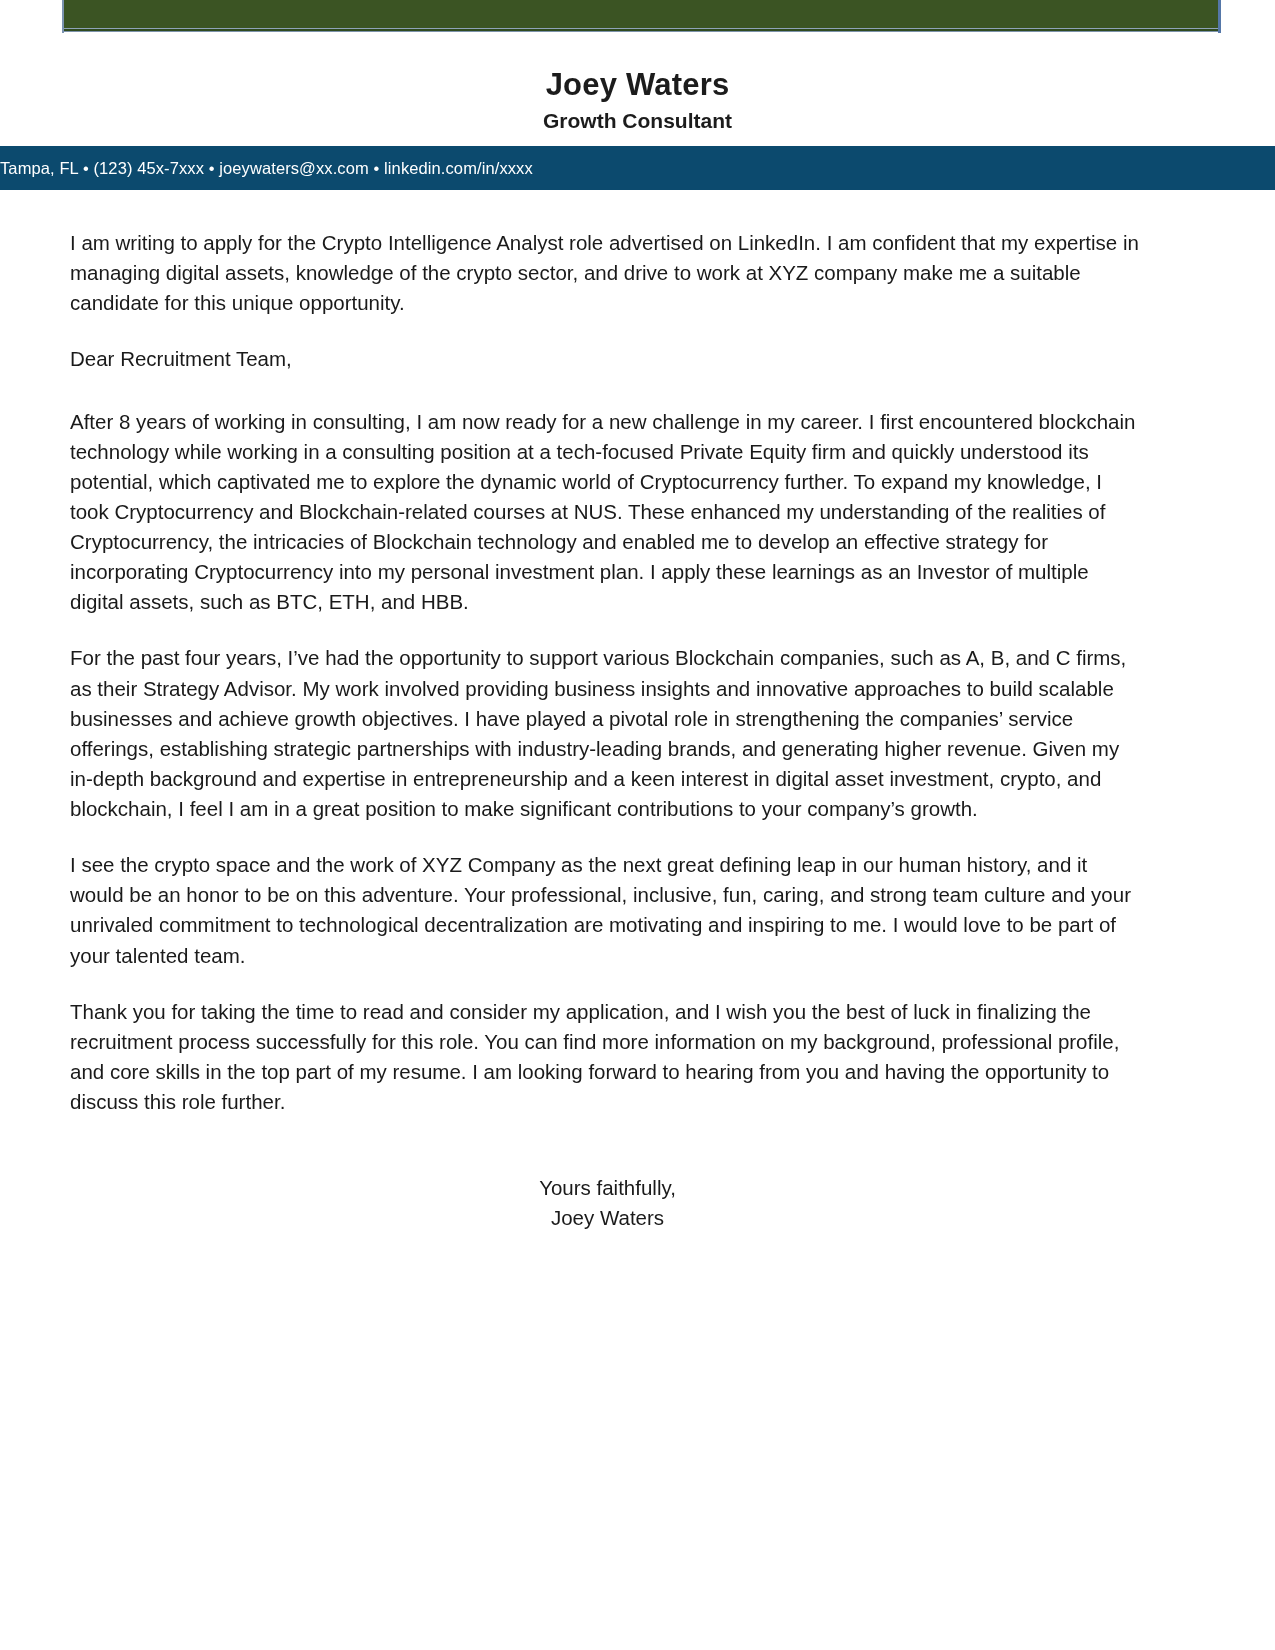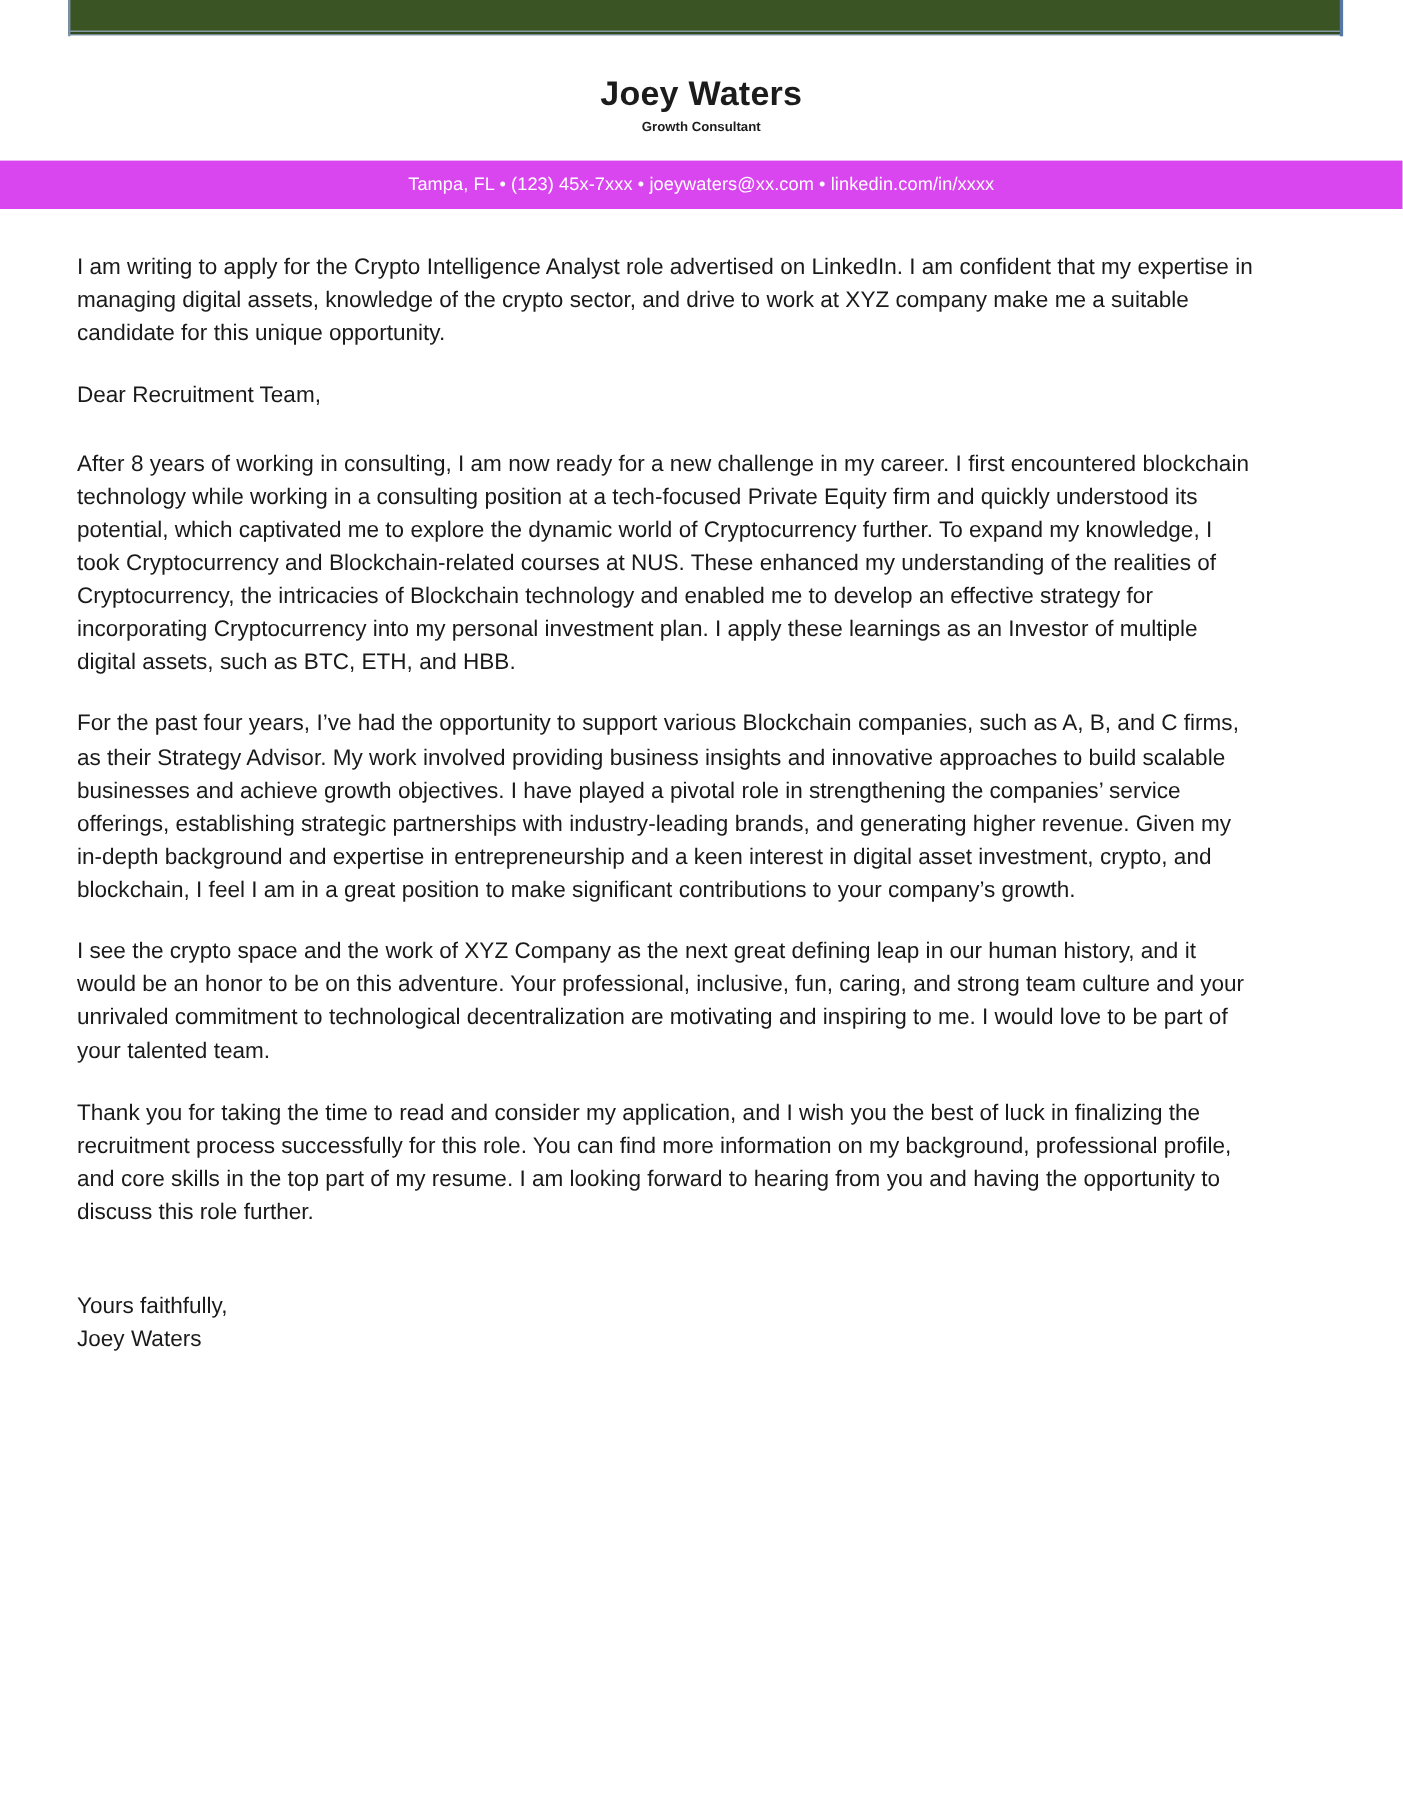--- a/index.html
+++ b/index.html
@@ -77,38 +77,38 @@
   }
   .name {
     font-size: 31px;
     font-weight: bold;
     color: #1c1c1c;
     letter-spacing: 0.2px;
     line-height: 1.1;
     margin: 0;
   }
   .job-title {
-    font-size: 12px;
+    font-size: 21px;
     font-weight: bold;
     color: #1c1c1c;
     margin: 7px 0 0 0;
     line-height: 1.1;
   }
 
   
   .contact-band {
     position: absolute;
     top: 146px;
     left: 0;
     width: 1275px;
     height: 44px;
-    background: #d946ef;
+    background: #0c4a6e;
     display: flex;
     align-items: center;
-    justify-content: center;
+    justify-content: flex-start;
   }
   .contact-line {
     color: #ffffff;
     font-size: 16.5px;
     letter-spacing: 0.1px;
     white-space: nowrap;
   }
 
   
   .letter-body {
@@ -128,20 +128,21 @@
     margin-bottom: 32px;
   }
   .signoff {
     margin-top: 56px;
   }
   .signoff-line {
     font-size: 20.5px;
     line-height: 1.47;
     color: #1a1a1a;
     margin: 0;
+    text-align: center;
   }
 </style>
 </head>
 <body>
 
 <div class="page">
 
   <div class="top-band-wrap">
     <div class="top-band"></div>
     <div class="top-band-rule"></div>

